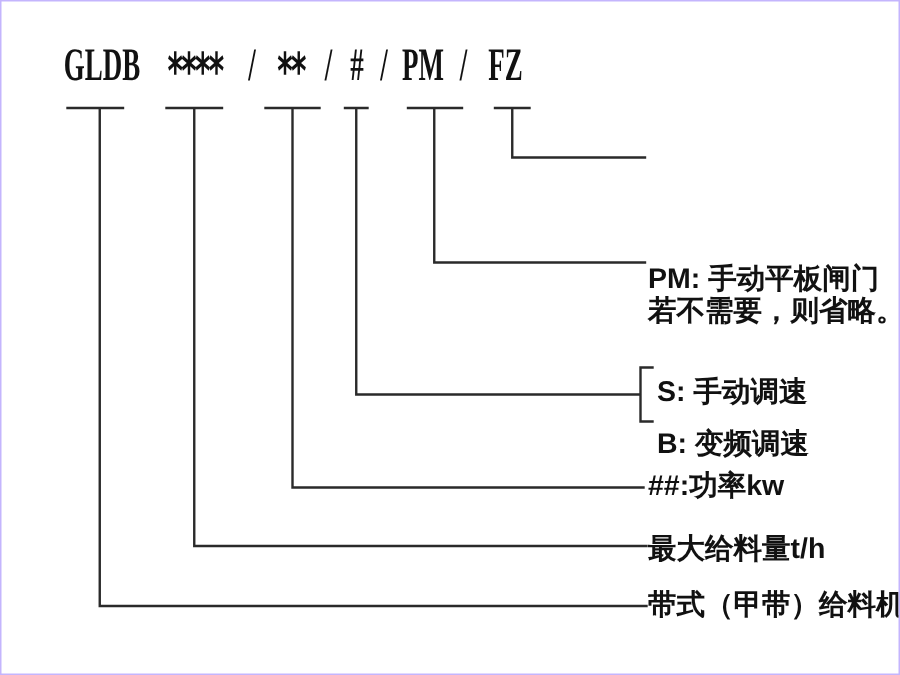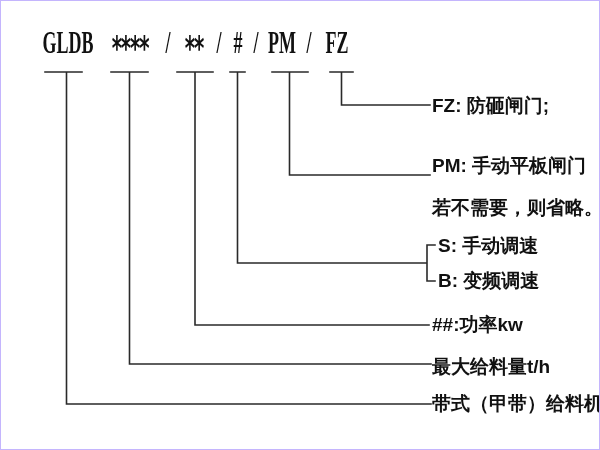--- a/index.html
+++ b/index.html
@@ -38,21 +38,21 @@
   .lbl{
     position:absolute;
     left:431px;
     height:24px;
     line-height:24px;
     font-weight:bold;
     font-size:19px;
     color:#111111;
     white-space:nowrap;
   }
-  .lbl-sb{left:437px;}
+  .lbl-sb{left:437px;margin-top:16px;}
 </style>
 </head>
 <body>
 
 <div class="stage">
 
   <div class="code-row">
     <span class="seg" style="left:22px">GLDB</span>
     <span class="seg seg-ast" style="left:84px">****</span>
     <span class="seg" style="left:122px">/</span>
@@ -73,22 +73,21 @@
 
     <path d="M176 71 H212 M194 71 V324 H428"></path>
 
     <path d="M229 71 H244 M236.5 71 V262 H426 M426 244 V280 M426 244 H434 M426 280 H434"></path>
 
     <path d="M271 71 H307 M288.5 71 V174 H429"></path>
 
     <path d="M329 71 H352 M340.5 71 V104 H429"></path>
   </svg>
 
-  <div class="lbl" style="top:93px">FZ: 防砸闸门;</div>
-  <div class="lbl" style="top:153px">PM: 手动平板闸门</div>
+  <div class="lbl" style="top:174px">PM: 手动平板闸门</div>
   <div class="lbl" style="top:195px">若不需要，则省略。</div>
   <div class="lbl lbl-sb" style="top:233px">S: 手动调速</div>
   <div class="lbl lbl-sb" style="top:268px">B: 变频调速</div>
   <div class="lbl" style="top:312px">##:功率kw</div>
   <div class="lbl" style="top:354px">最大给料量t/h</div>
   <div class="lbl" style="top:391px">带式（甲带）给料机</div>
 
 </div>
 
 </body></html>

